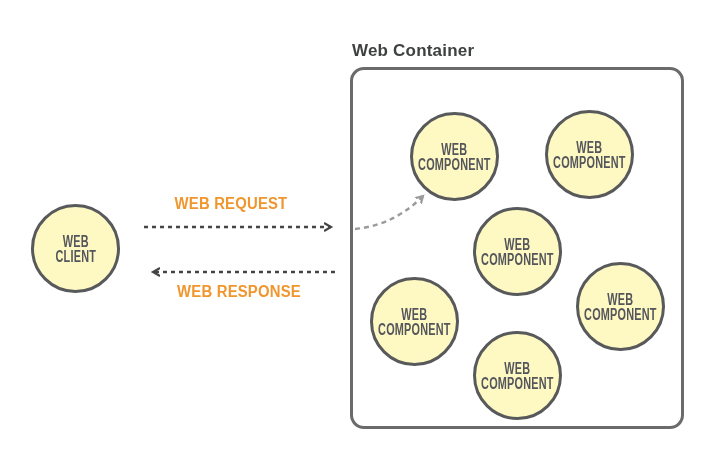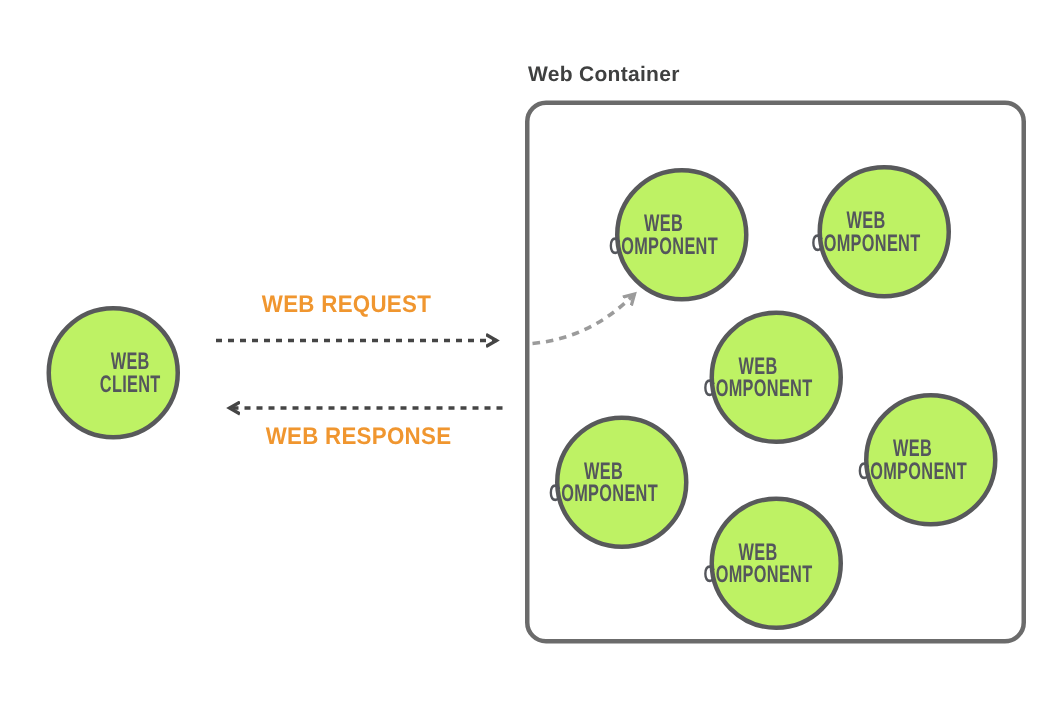--- a/index.html
+++ b/index.html
@@ -3,30 +3,30 @@
 <meta charset="utf-8">
 <style>
   html,body{margin:0;padding:0;background:#ffffff;}
   #stage{
     position:relative;width:704px;height:469px;background:#ffffff;overflow:hidden;
     font-family:"Liberation Sans",sans-serif;
   }
   #arrow-layer{position:absolute;left:0;top:0;width:704px;height:469px;}
   .diagram-title{
     position:absolute;left:352px;top:41px;
-    font-size:14px;font-weight:bold;color:#3F4040;letter-spacing:0.2px;
+    font-size:17px;font-weight:bold;color:#3F4040;letter-spacing:0.2px;
   }
   .container-box{
     position:absolute;left:350px;top:67px;width:334px;height:362px;
     border:3px solid #6B6B6B;border-radius:14px;box-sizing:border-box;background:transparent;
   }
   .node-circle{
     position:absolute;width:89px;height:89px;border-radius:50%;
-    border:3px solid #58595B;box-sizing:border-box;background:#bef264;
-    display:flex;align-items:center;justify-content:flex-end;
+    border:3px solid #58595B;box-sizing:border-box;background:#fef9c3;
+    display:flex;align-items:center;justify-content:center;
   }
   .node-label{
     font-size:16px;font-weight:bold;line-height:15px;letter-spacing:0.3px;
     color:#54565C;text-align:center;white-space:pre-line;
     transform:scaleX(0.68);transform-origin:center center;
   }
   .flow-label{
     position:absolute;width:200px;text-align:center;
     font-size:16px;font-weight:bold;letter-spacing:0.2px;color:#F0962F;
     transform:scaleX(0.93);transform-origin:center center;

